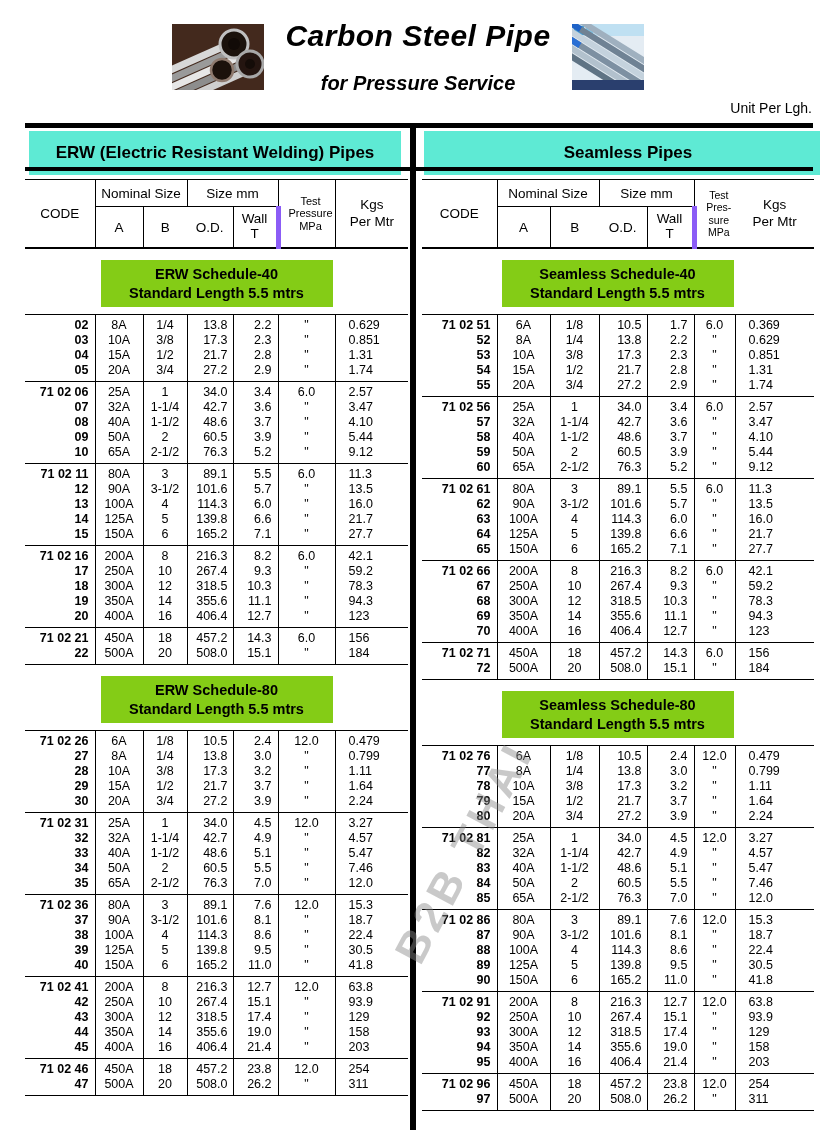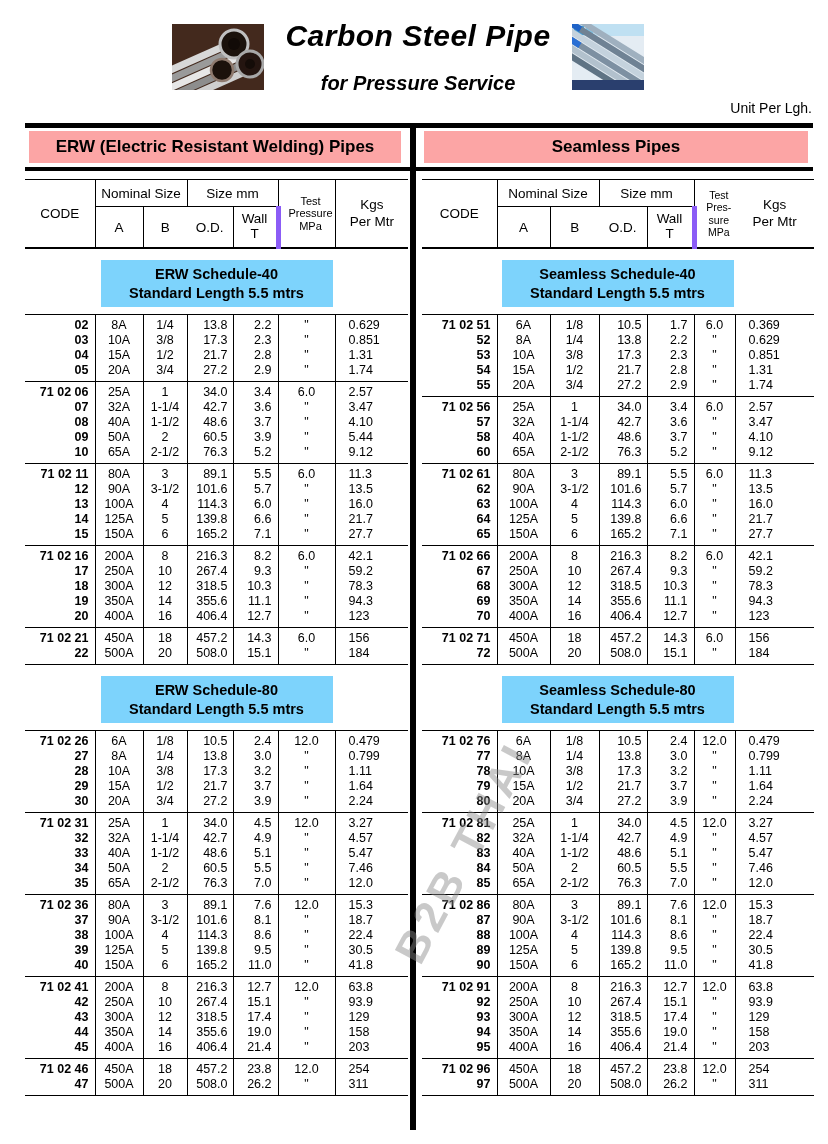--- a/index.html
+++ b/index.html
@@ -13,24 +13,24 @@
   .title-main { font-size:30px; font-weight:bold; font-style:italic; letter-spacing:0.5px; line-height:1.05; }
   .title-sub  { font-size:20px; font-weight:bold; font-style:italic; margin-top:20px; }
   .unit-note { position:absolute; top:100px; right:16px; font-size:14px; }
 
   
   .wrap { position:absolute; top:123px; left:25px; width:788px; height:1021px; }
   .rule { position:absolute; left:0; width:788px; background:#000; }
   .rule1 { top:0; height:5px; }
   .rule2 { top:44px; height:4px; }
   .divider { position:absolute; left:385px; top:0; width:6px; height:1007px; background:#000; }
-  .band { position:absolute; top:8px; height:32px; background:#fca5a5; display:flex; align-items:center;
+  .band { position:absolute; top:8px; height:44px; background:#5eead4; display:flex; align-items:center;
           justify-content:center; font-weight:bold; font-size:17px; }
   .band-l { left:4px;  width:372px; }
-  .band-r { left:399px; width:384px; }
+  .band-r { left:399px; width:384px;padding-left:12px; }
 
   .side { position:absolute; top:56px; }
   .side-l { left:0;    width:383px; }
   .side-r { left:397px; width:391px; }
 
   
   .side-l .c1{width:70px}.side-l .c2{width:48px}.side-l .c3{width:44px}.side-l .c4{width:46px}
   .side-l .c5{width:45px}.side-l .c6{width:57px}.side-l .c7{width:73px}
   .side-r .c1{width:75px}.side-r .c2{width:53px}.side-r .c3{width:49px}.side-r .c4{width:48px}
   .side-r .c5{width:47px}.side-r .c6{width:41px}.side-r .c7{width:79px}
@@ -46,21 +46,21 @@
   .h-code { border-right:1px solid #000; }
   .h-nom, .h-size { border-right:1px solid #000; border-bottom:1px solid #000; }
   .h-a, .h-od { border-right:1px solid #000; }
   .h-wall { border-right:5px solid #8b5cf6; line-height:1.1; }
   .h-test { border-right:1px solid #000; font-size:11px; line-height:1.15;padding-left:6px; }
   .side-r .h-test { border-right:none; font-size:10.5px; }
   .h-kgs { line-height:1.2; }
   .pre { white-space:pre-line; }
 
   
-  .sched-title { width:232px; margin:11px auto 7px auto; background:#7dd3fc; text-align:center;
+  .sched-title { width:232px; margin:11px auto 7px auto; background:#84cc16; text-align:center;
                  font-weight:bold; font-size:14.5px; line-height:1.28; padding:5px 0; }
 
   
   .data { border-bottom:1px solid #000; font-size:12.5px; }
   .data td { line-height:15px; vertical-align:top; }
   .data tbody tr:first-child td { border-top:1px solid #000; padding-top:3px; }
   .data tbody tr:last-child td { padding-bottom:3px; }
   .data td.code { font-weight:bold; text-align:right; padding-right:6px; border-right:1px solid #000; }
   .data td.a    { text-align:center; border-right:1px solid #000; }
   .data td.b    { text-align:center; border-right:1px solid #000; }
@@ -710,20 +710,29 @@
               <tr>
                 <td class="code">58</td>
                 <td class="a">40A</td>
                 <td class="b">1-1/2</td>
                 <td class="od">48.6</td>
                 <td class="wall">3.7</td>
                 <td class="test">"</td>
                 <td class="kgs">4.10</td>
               </tr>
               <tr>
+                <td class="code">59</td>
+                <td class="a">50A</td>
+                <td class="b">2</td>
+                <td class="od">60.5</td>
+                <td class="wall">3.9</td>
+                <td class="test">"</td>
+                <td class="kgs">5.44</td>
+              </tr>
+              <tr>
                 <td class="code">60</td>
                 <td class="a">65A</td>
                 <td class="b">2-1/2</td>
                 <td class="od">76.3</td>
                 <td class="wall">5.2</td>
                 <td class="test">"</td>
                 <td class="kgs">9.12</td>
               </tr>
             </tbody>
             <tbody>

